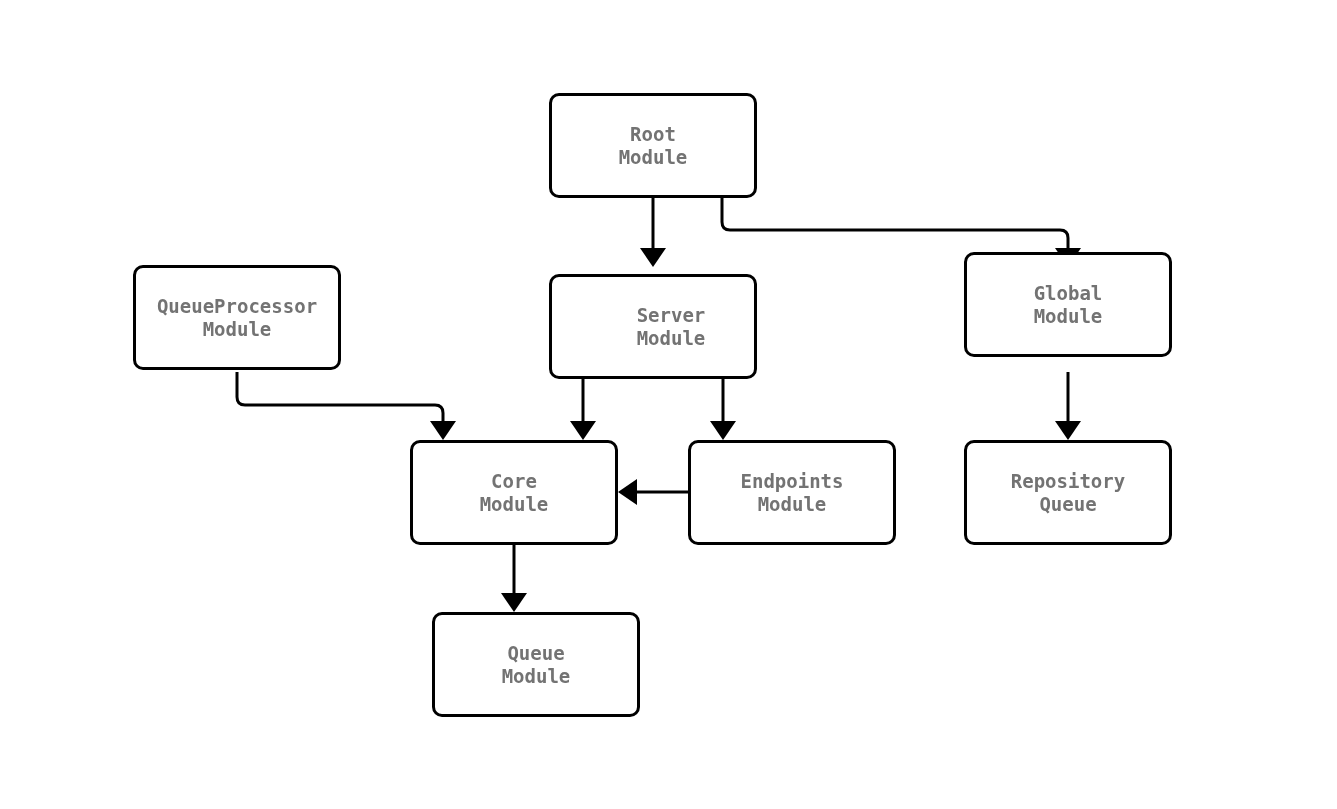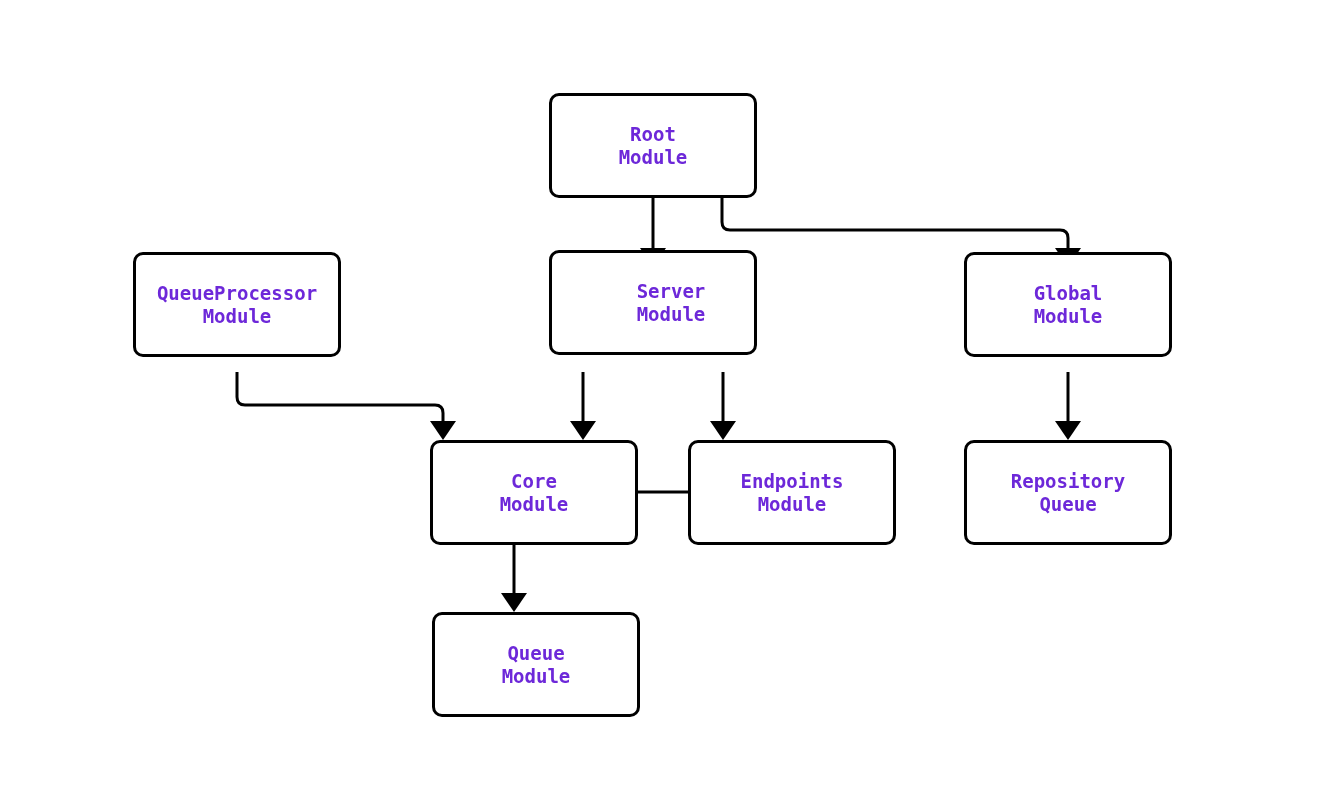--- a/index.html
+++ b/index.html
@@ -37,27 +37,27 @@
     display: flex;
     align-items: center;
     justify-content: center;
   }
   .node .label {
     white-space: pre-line;
     text-align: center;
     font-weight: bold;
     font-size: 19px;
     line-height: 23px;
-    color: #6d28d9;
+    color: #737373;
   }
   .n-root          { left: 549px; top:  93px; }
-  .n-queueproc     { left: 133px; top: 252px; }
-  .n-server        { left: 549px; top: 250px; padding-left: 36px; }
+  .n-queueproc     { left: 133px; top: 265px; }
+  .n-server        { left: 549px; top: 274px; padding-left: 36px; }
   .n-global        { left: 964px; top: 252px; }
-  .n-core          { left: 430px; top: 440px; }
+  .n-core          { left: 410px; top: 440px; }
   .n-endpoints     { left: 688px; top: 440px; }
   .n-repository    { left: 964px; top: 440px; }
   .n-queue         { left: 432px; top: 612px; }
 </style>
 </head>
 <body>
 
 <div class="canvas">
 
   <svg class="edges" viewBox="0 0 1337 809" xmlns="http://www.w3.org/2000/svg">

